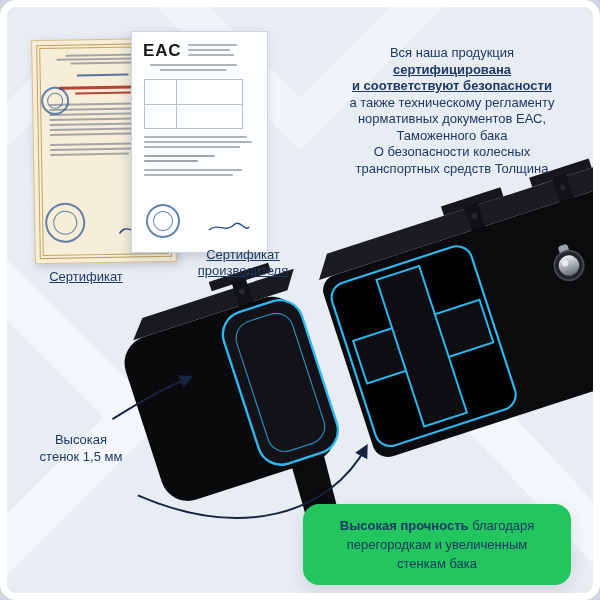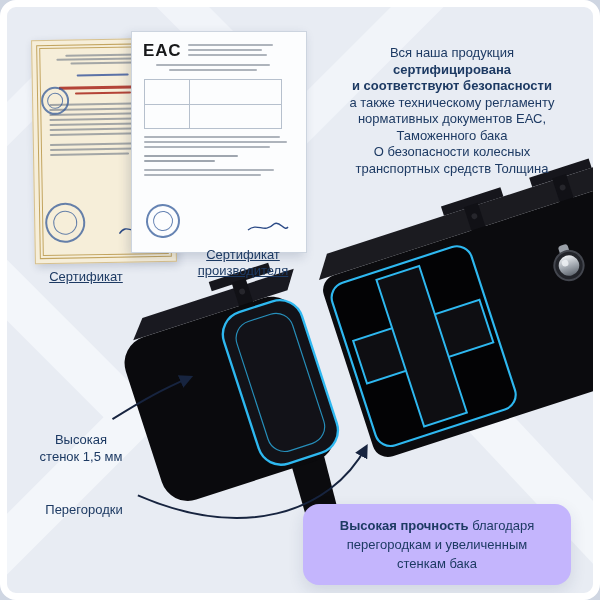--- a/index.html
+++ b/index.html
@@ -15,21 +15,21 @@
   .cert{position:absolute;box-sizing:border-box;}
   .cert-beige{
     left:26px;top:32px;width:142px;height:224px;z-index:1;
     background:#f6eed9;border:1px solid #d6c08e;
     box-shadow:2px 3px 9px rgba(40,55,90,.20);transform:rotate(-1deg);
     padding:6px 4px;
   }
   .cert-beige .frame{position:absolute;inset:4px;border:1.5px solid #c2a45f;pointer-events:none;}
   .cert-beige .frame2{position:absolute;inset:7px;border:1px solid #c2a45f;pointer-events:none;}
   .cert-white{
-    left:124px;top:24px;width:176px;height:222px;z-index:2;
+    left:124px;top:24px;width:137px;height:222px;z-index:2;
     background:#fcfdfe;border:1px solid #ccd4df;
     box-shadow:-3px 4px 10px rgba(40,55,90,.18);
     padding:8px 12px 0 0;
   }
   .ln{height:2px;background:#8f9399;border-radius:1px;margin:3px 12px;opacity:.8;}
   .ln.red{background:#b03a2e;opacity:.95;}
   .ln.blue{background:#35539a;}
   .cert-white .ln{background:#9aa1ab;}
   .eac{position:absolute;left:11px;top:9px;font-weight:900;font-size:17px;letter-spacing:1px;color:#17181a;}
   .hdr{margin:4px 14px 8px 56px;}
@@ -43,29 +43,29 @@
   .seal-white{left:14px;bottom:14px;width:30px;height:30px;transform:rotate(8deg);}
   .sig{position:absolute;}
 
   
   .cert-label{position:absolute;text-align:center;font-size:13px;line-height:16px;color:#1d3a63;z-index:4;text-decoration:underline;}
   .label-ts{left:8px;top:262px;width:142px;}
   .label-man{left:156px;top:240px;width:160px;}
 
   .headline{position:absolute;left:312px;top:38px;width:266px;text-align:center;
     font-size:13px;line-height:16.5px;color:#1d3a63;z-index:4;}
-  .headline .b{font-weight:bold;}
+  .headline .b{font-weight:bold;text-decoration:underline;}
 
   .callout{position:absolute;text-align:center;font-size:13px;line-height:17px;color:#1d3a63;z-index:5;}
   .callout-thickness{left:18px;top:424px;width:112px;}
   .callout-baffles{left:16px;top:494px;width:122px;}
 
   .card{
     position:absolute;left:296px;top:497px;width:268px;box-sizing:border-box;
-    background:#c4b5fd;border-radius:16px;padding:12px 14px;z-index:6;
+    background:#22c55e;border-radius:16px;padding:12px 14px;z-index:6;
     box-shadow:0 6px 16px rgba(30,50,90,.12);
     text-align:center;font-size:13px;line-height:19px;color:#1d3a63;
   }
   .bold{font-weight:bold;}
 </style>
 </head>
 <body>
 
 <div class="stage">
 
@@ -203,23 +203,20 @@
     </g>
 
     <path d="M108,422 C140,402 158,392 188,379" stroke="#17243f" stroke-width="2" fill="none" marker-end="url(#arrowhead)"></path>
     <path d="M134,500 C240,546 330,520 368,450" stroke="#17243f" stroke-width="2" fill="none" marker-end="url(#arrowhead)"></path>
   </svg>
 
   <div class="callout callout-thickness">
     <div>Высокая</div>
     <div>стенок 1,5 мм</div>
   </div>
-  <div class="callout callout-baffles">
-    <div>Перегородки</div>
-  </div>
 
   <div class="card">
     <span class="bold">Высокая прочность</span>
     <span>благодаря</span><br>
     <span>перегородкам и увеличенным</span><br>
     <span>стенкам бака</span>
   </div>
 
 </div>
 

